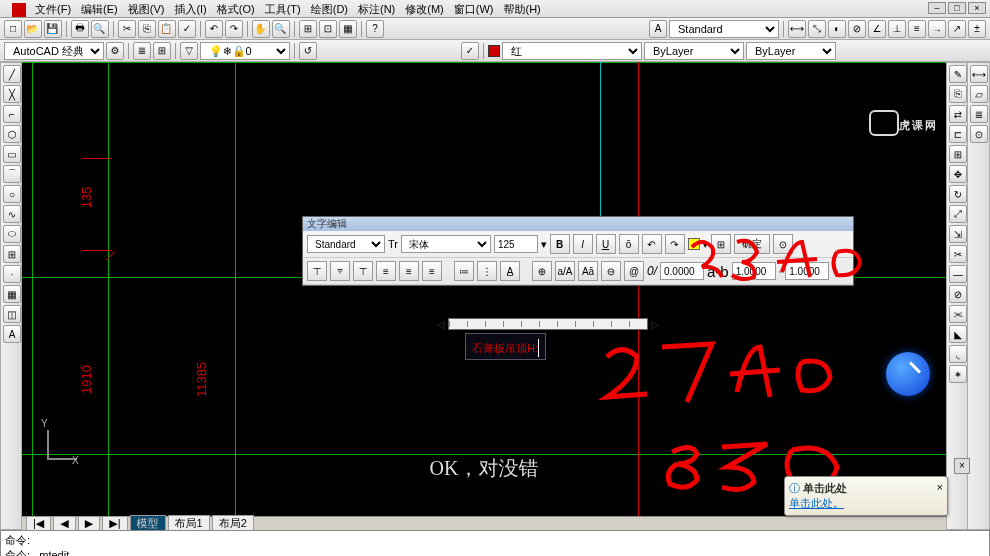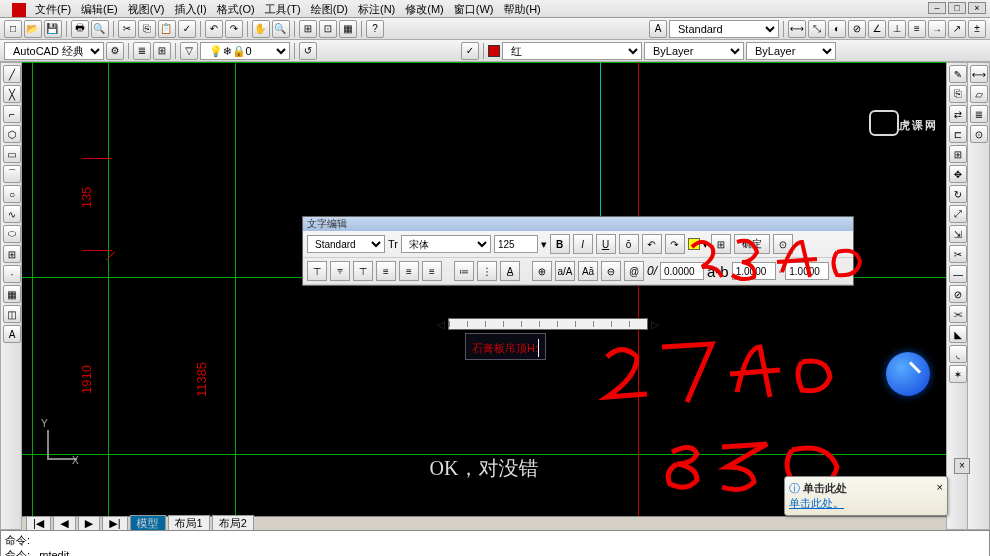--- a/index.html
+++ b/index.html
@@ -254,21 +254,21 @@
     <div class="brand"><span class="brand-icon"></span><span>虎课网</span></div>
     <div class="subtitle">OK，对没错</div>
     <div class="blue-dot"></div>
 
     <div style="position:absolute;left:0;bottom:0;right:0">
       <div class="bottom-tabs">
         <span>|◀</span>
         <span>◀</span>
         <span>▶</span>
         <span>▶|</span>
-        <span style="background:#0369a1;color:#ccc">模型</span>
+        <span style="background:#0c4a6e;color:#ccc">模型</span>
         <span>布局1</span>
         <span>布局2</span>
       </div>
     </div>
   </div>
 
   <div class="right-tools">
     <div class="tb-btn">✎</div>
     <div class="tb-btn">⎘</div>
     <div class="tb-btn">⇄</div>

